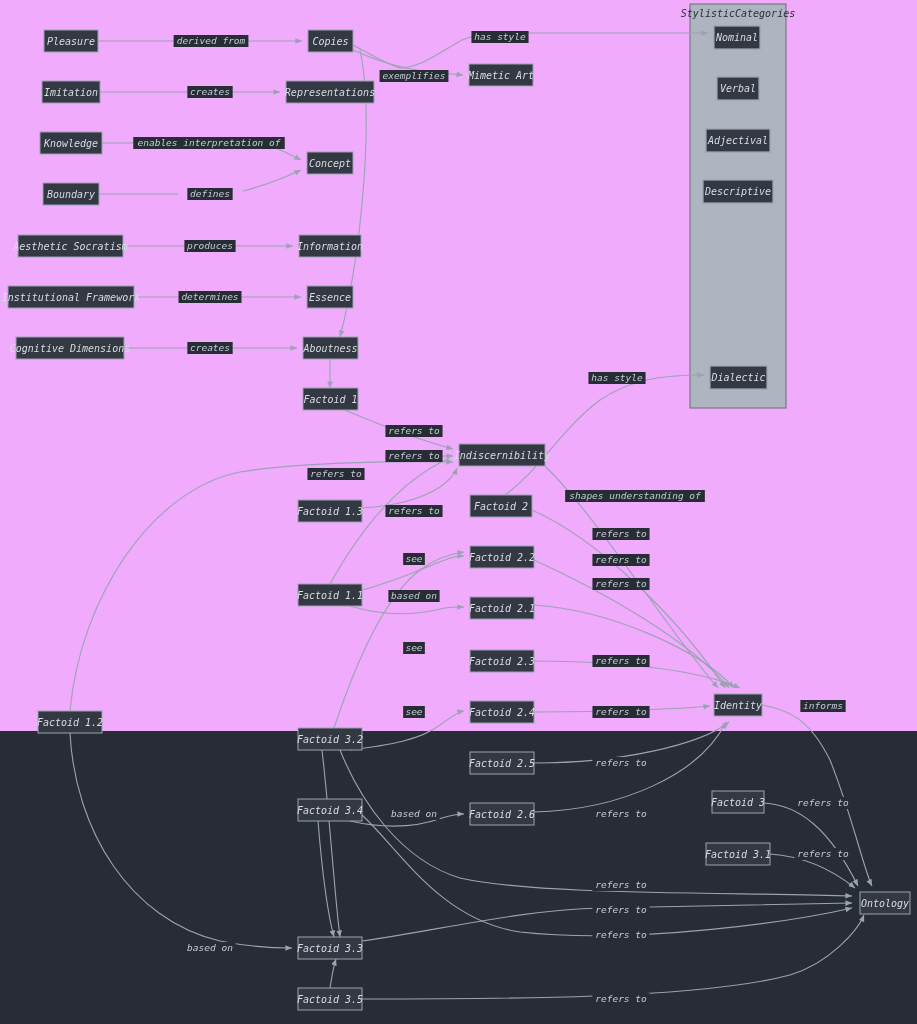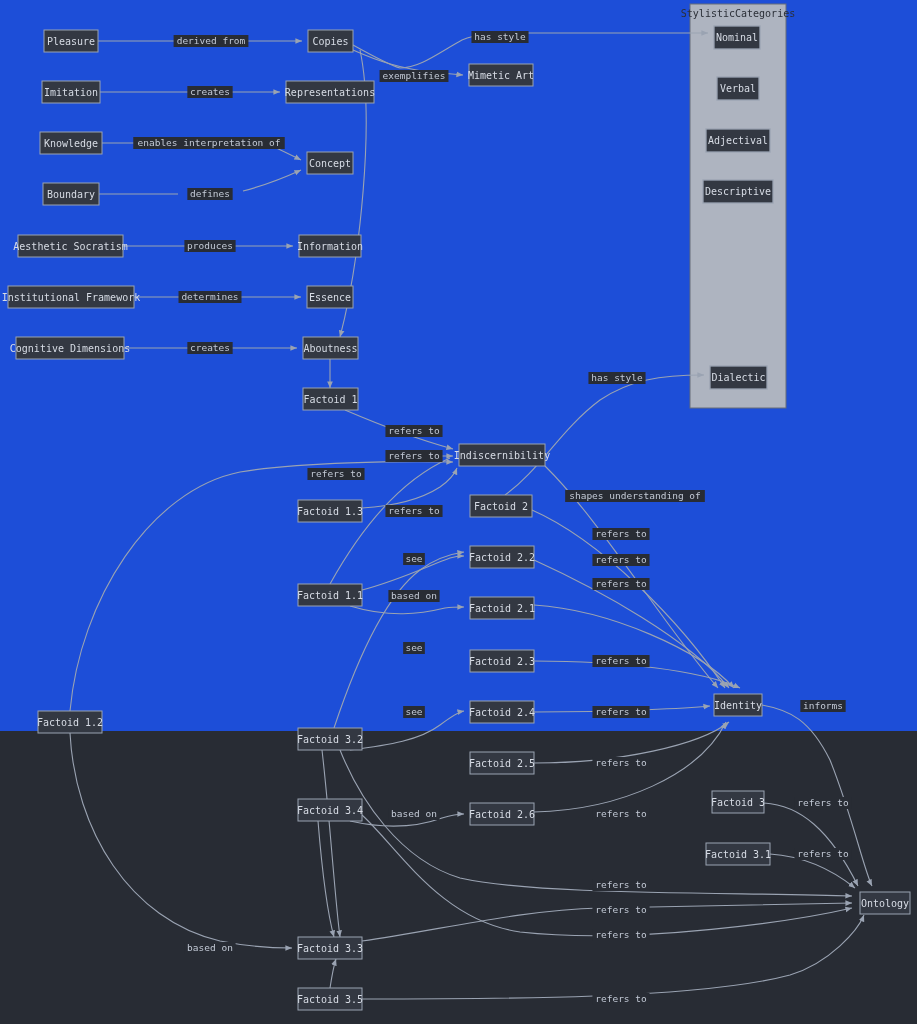--- a/index.html
+++ b/index.html
@@ -1,18 +1,18 @@
 <!DOCTYPE html>
 <html><head>
 <meta charset="utf-8">
 <style>
   html,body{margin:0;padding:0;background:#282c34;}
   body{width:917px;height:1024px;overflow:hidden;
        font-family:"DejaVu Sans Mono","Liberation Mono",monospace;}
-  #diagram{position:relative;width:917px;height:731px;background:#1d4ed8;}
+  #diagram{position:relative;width:917px;height:731px;background:#f0abfc;font-style:italic;}
   svg{position:absolute;left:0;top:0;width:917px;height:1024px;}
   .edge{fill:none;stroke:#9aa3b2;stroke-width:1.1;}
   .node rect{fill:#333842;stroke:#9aa3b2;stroke-width:1;}
   .node text{fill:#d7dce5;font-family:"DejaVu Sans Mono","Liberation Mono",monospace;
              font-size:10px;dominant-baseline:middle;text-anchor:middle;}
   .cluster rect{fill:#aeb4c0;stroke:#666c78;stroke-width:1;}
   .cluster-label{fill:#2b2f37;font-family:"DejaVu Sans Mono","Liberation Mono",monospace;
                  font-size:10px;dominant-baseline:middle;text-anchor:middle;}
   .cnode rect{fill:#333842;stroke:#9aa3b2;stroke-width:1.3;}
   .cnode text{fill:#d7dce5;font-family:"DejaVu Sans Mono","Liberation Mono",monospace;

